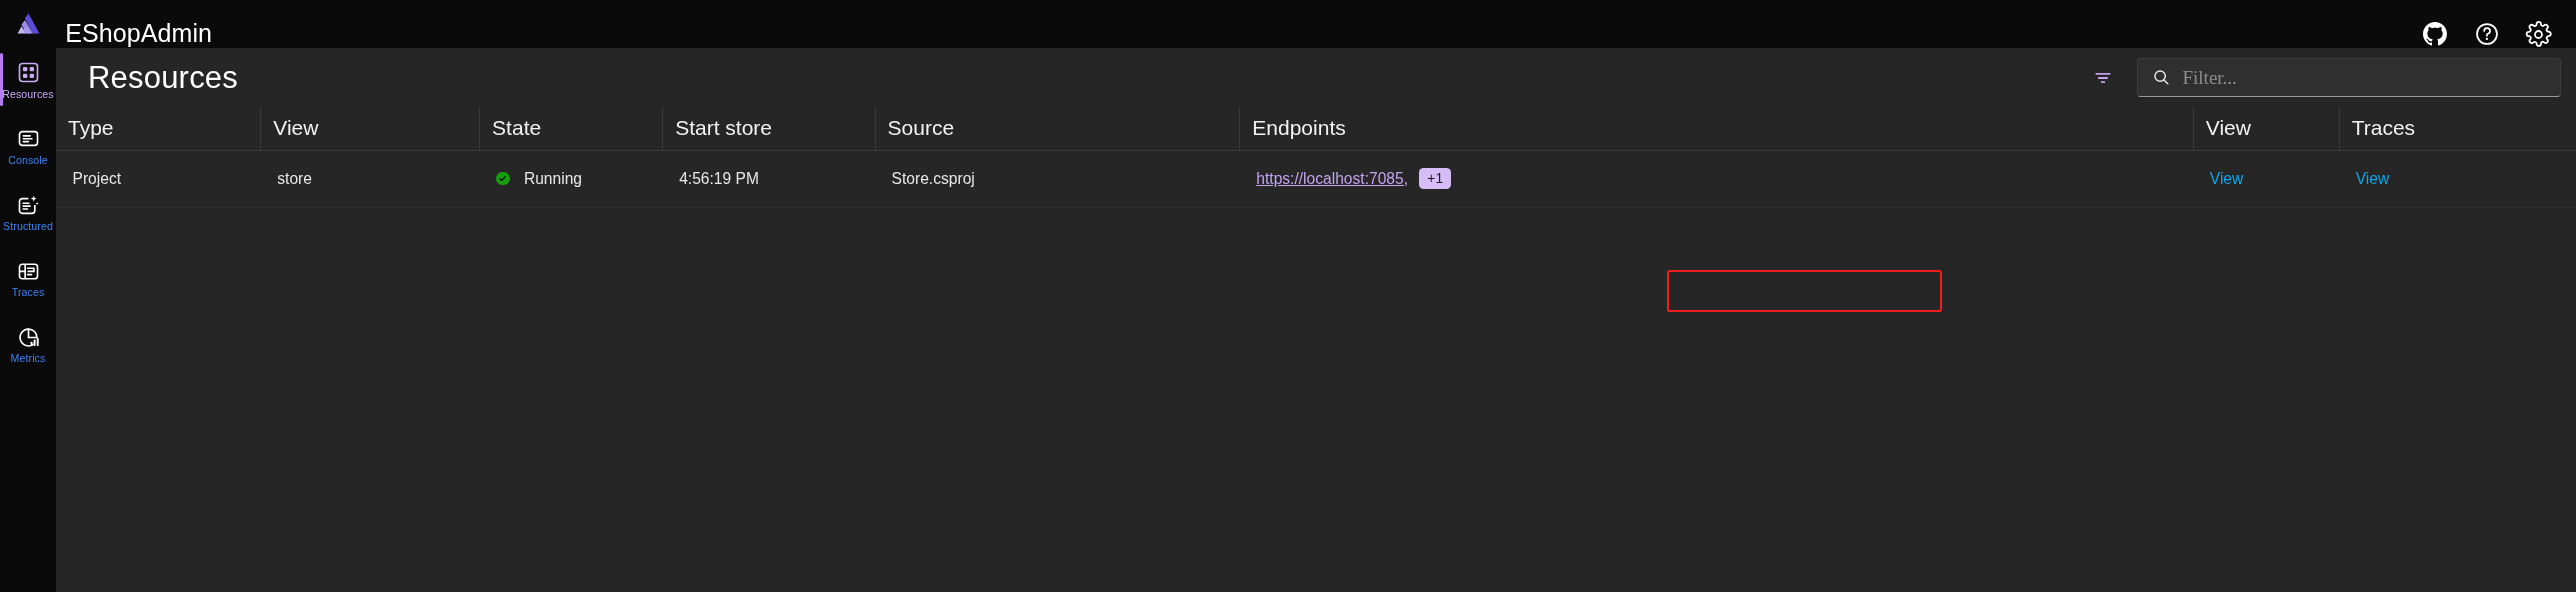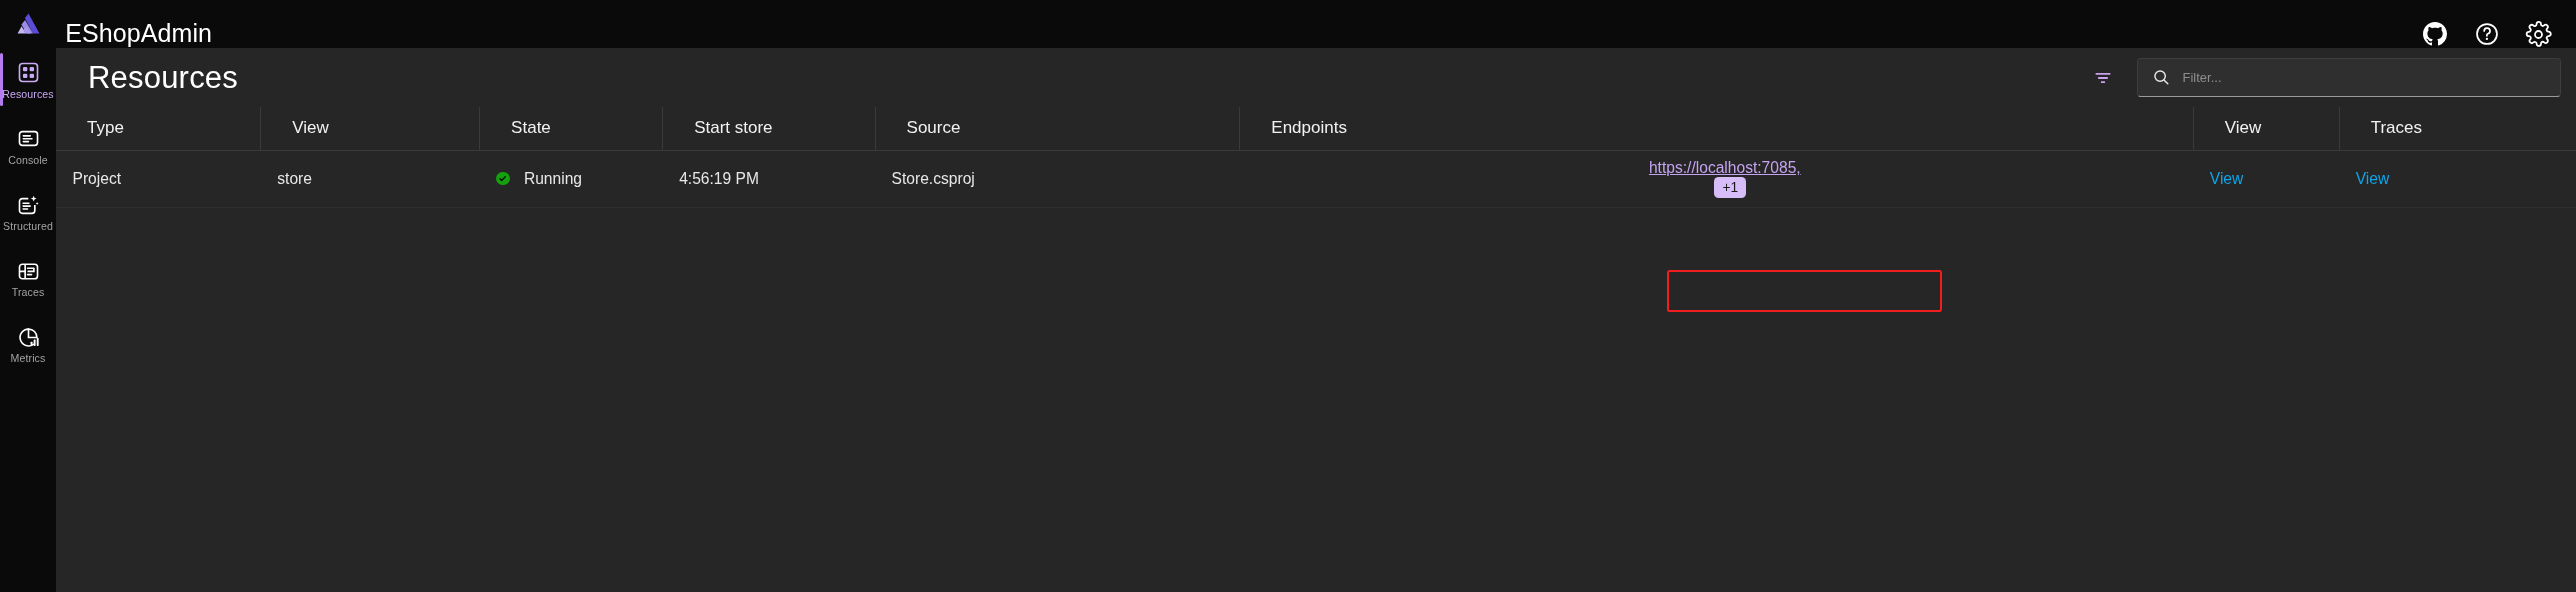--- a/index.html
+++ b/index.html
@@ -37,21 +37,21 @@
     background: #0a0a0a;
     display: flex; flex-direction: column;
     padding-top: 3.7px;
   }
   .nav-item {
     position: relative;
     height: 57px;
     display: flex; flex-direction: column;
     align-items: center; justify-content: center;
     gap: 2.8px; cursor: pointer;
-    color: #a3a3a3;
+    color: #3b82f6;
     margin-bottom: 9.2px;
   }
   .nav-item .nav-label { font-size: 10.6px; line-height: 12px; letter-spacing: 0.1px; }
   .nav-item .nav-ico { display: flex; align-items: center; justify-content: center; height: 24px; }
   .nav-item.active { color: #c9a9f5; }
   .nav-item.active::before {
     content: ""; position: absolute; left: 0; top: 1.8px;
     width: 2.8px; height: 53px; background: #b47cf0; border-radius: 1.8px;
   }
 
@@ -77,49 +77,49 @@
     background: #2f2f2f;
     border: 0.9px solid #3d3d3d;
     border-bottom: 0.9px solid #9a9a9a;
     border-radius: 3.7px;
     display: flex; align-items: center;
     padding: 0 11px;
   }
   .search-box .s-ico { display:flex; align-items:center; justify-content:center; width: 24px; }
   .search-input {
     flex: 1; background: transparent; border: none; outline: none;
-    color: #e4e4e4; font-size: 13px; font-family: Liberation Sans, sans-serif;
+    color: #e4e4e4; font-size: 19px; font-family: Liberation Serif, serif;
     padding-left: 9.2px;
   }
   .search-input::placeholder { color: #8d8d8d; }
 
   
   .table-wrap { flex: 1; padding: 0 0 0 0; overflow: hidden; }
   table.grid { width: 100%; border-collapse: collapse; table-layout: fixed; }
   table.grid th {
     text-align: left; font-weight: 400; color: #f2f2f2;
-    font-size: 17px; height: 43px; padding: 0 0 0 31px;
+    font-size: 21px; height: 43px; padding: 0 0 0 12px;
     border-bottom: 0.9px solid #3a3a3a;
     border-right: 0.9px solid #3a3a3a;
     vertical-align: middle;
   }
   table.grid th:last-child { border-right: none; }
   table.grid td {
     color: #e8e8e8; font-size: 15.6px; height: 57px;
     padding: 0 0 0 16.5px; vertical-align: middle;
     border-bottom: 0.9px solid #2e2e2e;
   }
   .state-cell { display: flex; align-items: center; gap: 14px; }
   .state-dot {
     width: 13.8px; height: 13.8px; border-radius: 50%;
     background: #13a10e; display: flex; align-items: center; justify-content: center;
   }
   .link { color: #c4a3f0; text-decoration: underline; cursor: pointer; }
   .link-plain { color: #0ea5e9; text-decoration: none; cursor: pointer; }
-  .endpoints-cell { position: relative; display: flex; align-items: center; flex-direction: column; }
+  .endpoints-cell { position: relative; display: flex; align-items: center; }
   .ep-badge {
     background: #d6bdf7; color: #1b1b1b;
     font-size: 13.8px; border-radius: 4.6px;
     padding: 2.8px 8.3px; margin-left: 11px;
     display: inline-flex; align-items: center;
   }
   .annotation-box {
     position: absolute;
     border: 2.8px solid #f01e1e;
     border-radius: 2.8px;

